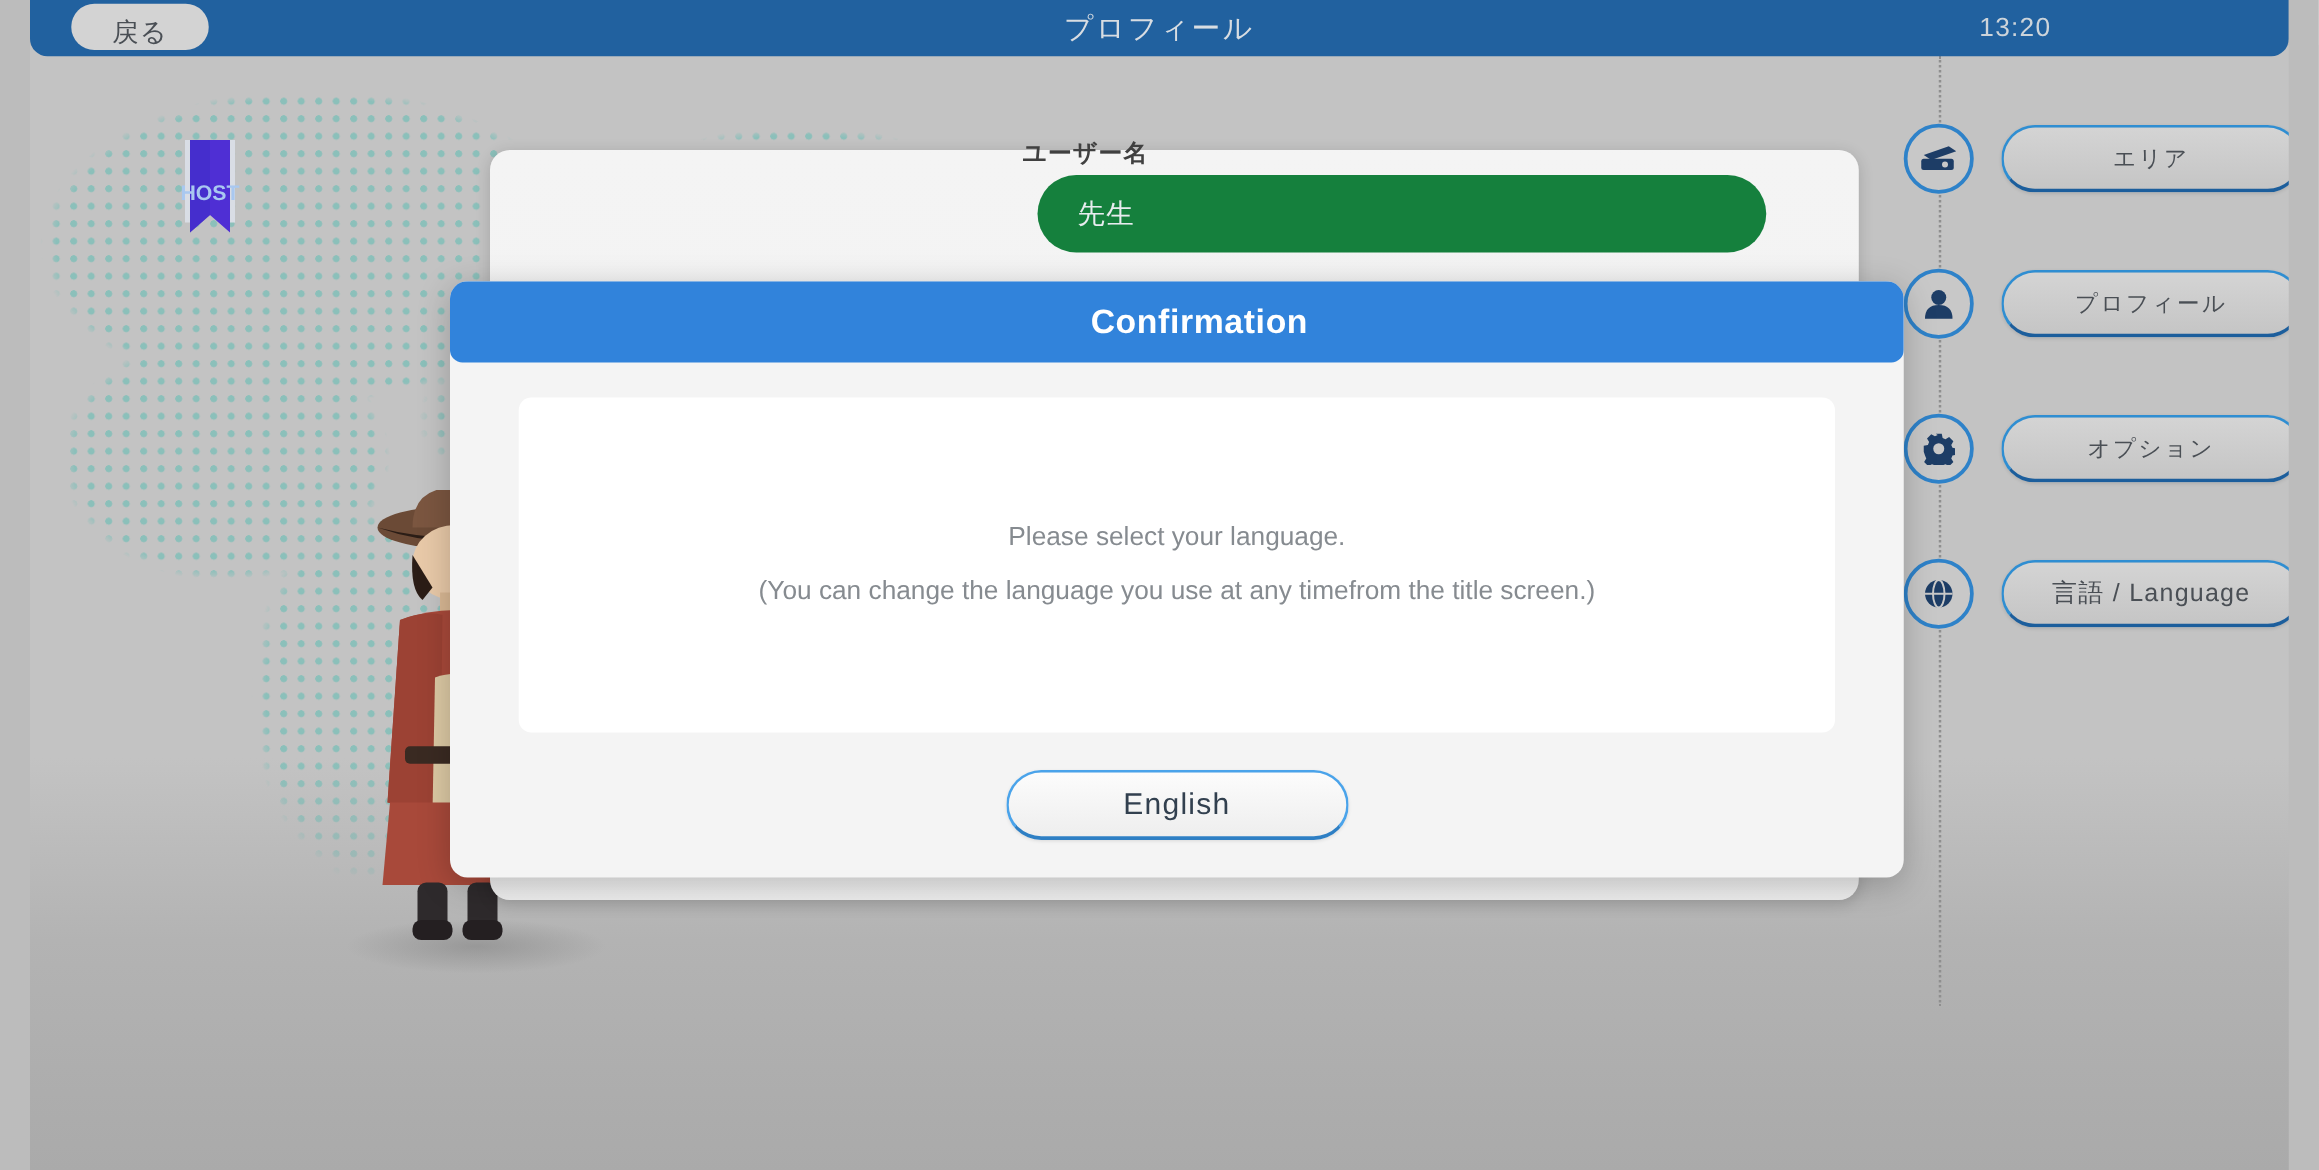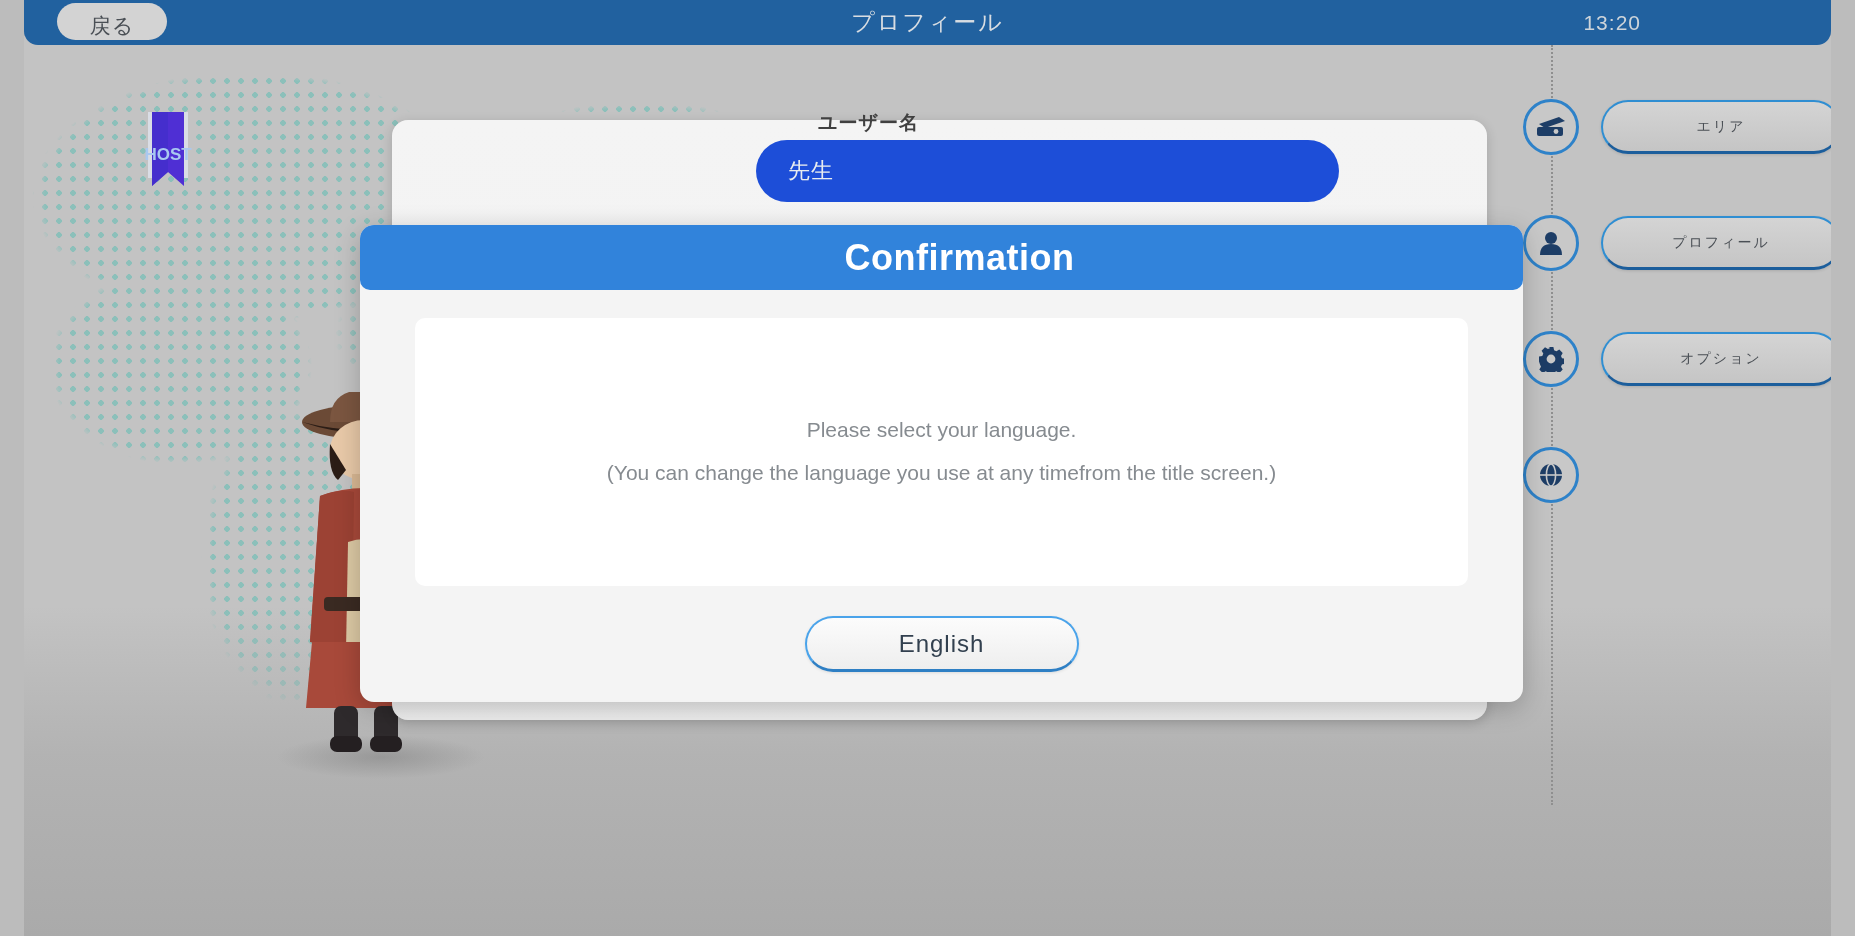--- a/index.html
+++ b/index.html
@@ -133,23 +133,23 @@
     position: absolute;
     left: 818px; top: 110px;
     color: #404040;
     font-size: 19px;
     letter-spacing: 1px;
     z-index: 16;
     font-weight: bold;
   }
   .username-field {
     position: absolute;
-    left: 756px; top: 140px;
+    left: 830px; top: 140px;
     width: 583px; height: 62px;
-    background: #1d4ed8;
+    background: #15803d;
     border-radius: 31px;
     display: flex; align-items: center;
     padding-left: 32px;
     color: #e8ecef;
     font-size: 22px;
     letter-spacing: 1px;
     z-index: 16;
     cursor: pointer;
   }
   .bottom-actions {
@@ -208,21 +208,21 @@
   }
   .rail-pill {
     margin-left: 22px;
     width: 240px; height: 54px;
     background: linear-gradient(to bottom, #d4d4d4 0%, #c5c5c5 100%);
     border: 2px solid #2f8ed2;
     border-bottom-color: #1c5e9c;
     border-bottom-width: 3px;
     border-radius: 28px;
     color: #4a4f55;
-    font-size: 14px;
+    font-size: 18px;
     letter-spacing: 2px;
     display: flex; align-items: center; justify-content: center;
     cursor: pointer;
     box-shadow: 0 1px 3px rgba(0,0,0,0.12);
   }
   .rail-pill.small { font-size: 20px; letter-spacing: 1px; }
 
   
   .dialog {
     position: absolute;
@@ -233,21 +233,21 @@
     box-shadow: 0 6px 26px rgba(0,0,0,0.22);
     z-index: 40;
     overflow: hidden;
   }
   .dialog-header {
     width: 100%; height: 65px;
     background: #3183db;
     border-radius: 12px 12px 10px 10px;
     display: flex; align-items: center; justify-content: center;
     color: #ffffff;
-    font-size: 36px;
+    font-size: 27px;
     font-weight: bold;
     letter-spacing: 0.5px;
     padding-left: 36px;
   }
   .dialog-body {
     margin: 28px auto 0;
     width: 1053px; height: 268px;
     background: #ffffff;
     border-radius: 10px;
     display: flex; flex-direction: column;
@@ -392,20 +392,23 @@
     </div>
 
     <div class="rail-item" style="top:400px;">
       <div class="rail-icon">
         <svg width="26" height="26" viewBox="0 0 26 26">
           <circle cx="13" cy="13" r="11" fill="#1d3d66"></circle>
           <ellipse cx="13" cy="13" rx="4.6" ry="11" fill="none" stroke="#c8c8c8" stroke-width="1.6"></ellipse>
           <line x1="2" y1="13" x2="24" y2="13" stroke="#c8c8c8" stroke-width="1.6"></line>
         </svg>
       </div>
+      <div class="rail-pill small">
+        <span>言語 / Language</span>
+      </div>
     </div>
   </div>
 
   <div class="topbar">
     <div class="topbar-title">プロフィール</div>
     <div class="back-button">
       <span>戻る</span>
     </div>
     <div class="topbar-clock">13:20</div>
   </div>

